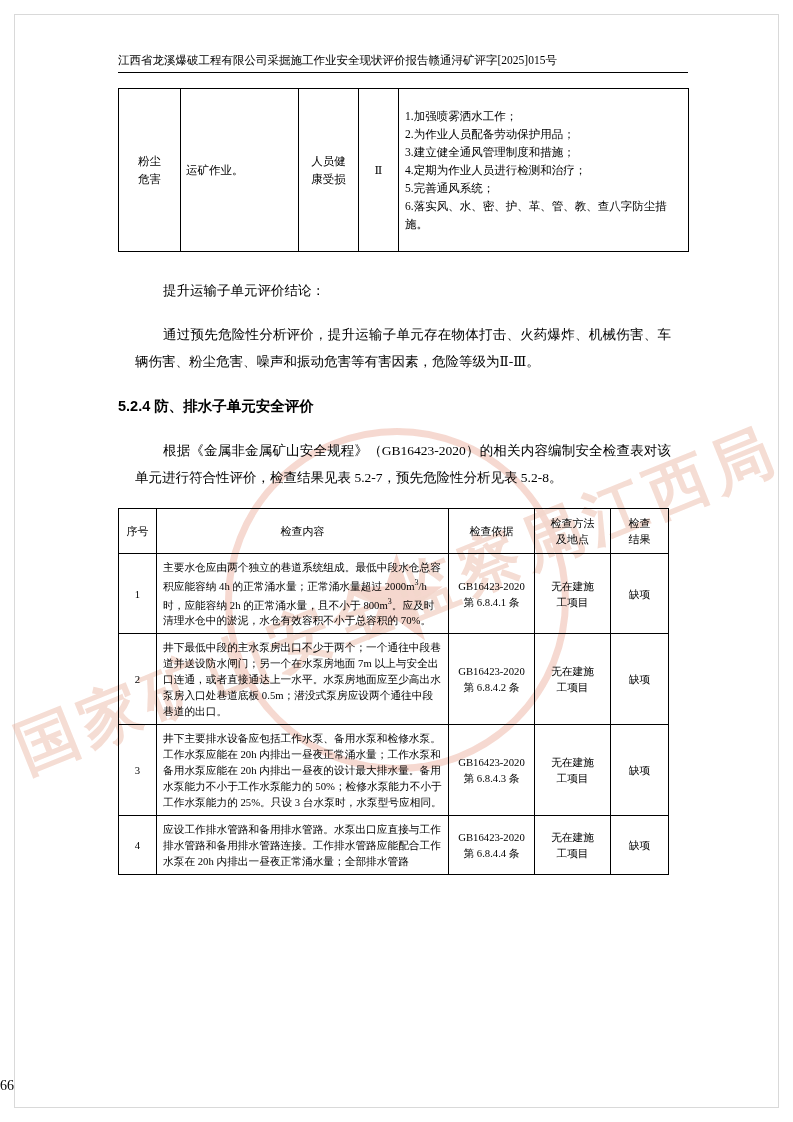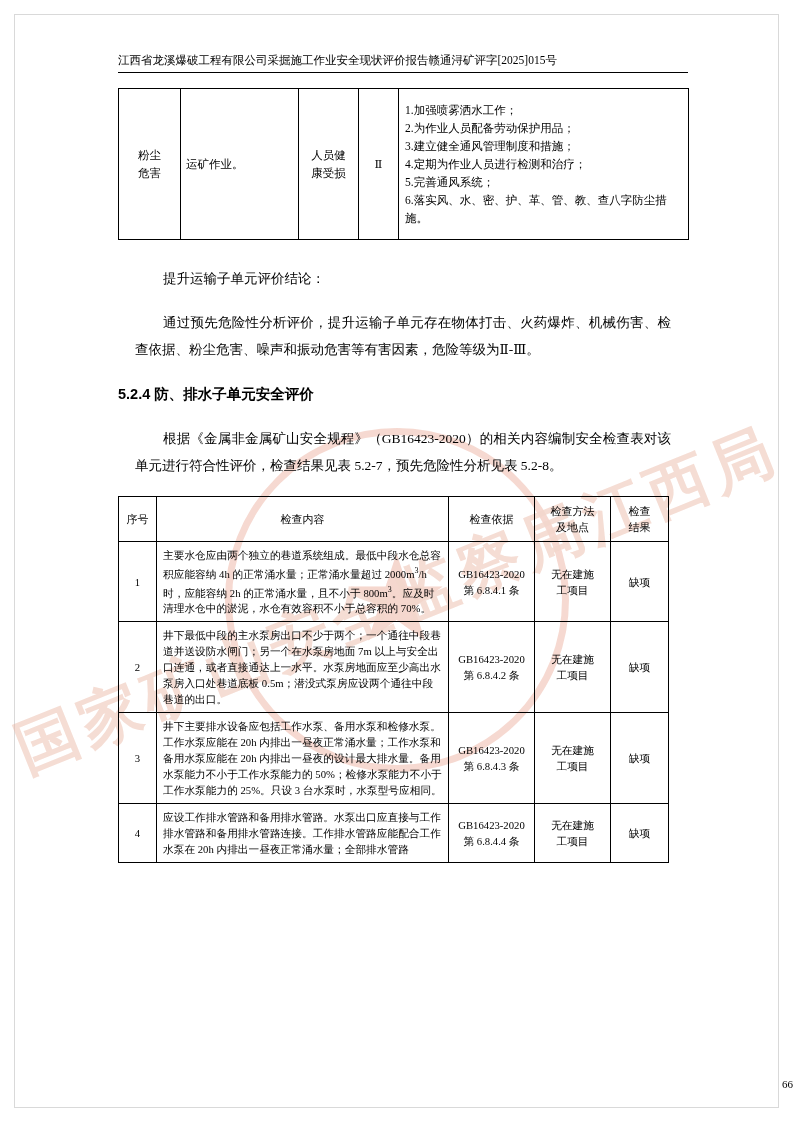--- a/index.html
+++ b/index.html
@@ -70,21 +70,21 @@
   table.doc-table td, table.doc-table th {
     border: 1px solid #000;
     padding: 4px 5px;
     vertical-align: middle;
     font-weight: normal;
   }
   .c-center { text-align: center; }
   .c-left { text-align: left; }
 
   .risk-table td { font-size: 11.5px; line-height: 18px; }
-  .risk-table .cell-list { text-align: left; padding: 12px 6px; }
+  .risk-table .cell-list { text-align: left; padding: 18px 6px; }
   .risk-table .cell-list div { white-space: normal; }
 
   
   p.body {
     font-size: 13.5px;
     line-height: 27px;
     margin: 17px;
     text-align: justify;
     text-indent: 28px;
   }
@@ -116,22 +116,22 @@
   .check-table .mid { text-align: center; }
 
   sup { font-size: 8px; vertical-align: super; }
 
   
   .page-num {
     position: absolute;
     left: 0;
     right: 0;
     top: 1078px;
-    text-align: right;
-    font-size: 11px;
+    text-align: left;
+    font-size: 14px;
   }
 
   
   .watermark {
     position: absolute;
     left: 50%;
     top: 600px;
     transform: translate(-50%, -50%);
     width: 560px;
     height: 430px;
@@ -222,21 +222,21 @@
             <div>5.完善通风系统；</div>
             <div>6.落实风、水、密、护、革、管、教、查八字防尘措施。</div>
           </td>
         </tr>
       </tbody>
     </table>
 
     <div class="gap-8"></div>
 
     <p class="body">提升运输子单元评价结论：</p>
-    <p class="body">通过预先危险性分析评价，提升运输子单元存在物体打击、火药爆炸、机械伤害、检查依据、粉尘危害、噪声和振动危害等有害因素，危险等级为Ⅱ-Ⅲ。</p>
+    <p class="body">通过预先危险性分析评价，提升运输子单元存在物体打击、火药爆炸、机械伤害、车辆伤害、粉尘危害、噪声和振动危害等有害因素，危险等级为Ⅱ-Ⅲ。</p>
 
     <h3 class="sec">5.2.4 防、排水子单元安全评价</h3>
     <p class="body">根据《金属非金属矿山安全规程》（GB16423-2020）的相关内容编制安全检查表对该单元进行符合性评价，检查结果见表 5.2-7，预先危险性分析见表 5.2-8。</p>
 
 
     <table class="doc-table check-table">
       <colgroup>
         <col style="width:38px">
         <col style="width:292px">
         <col style="width:86px">

